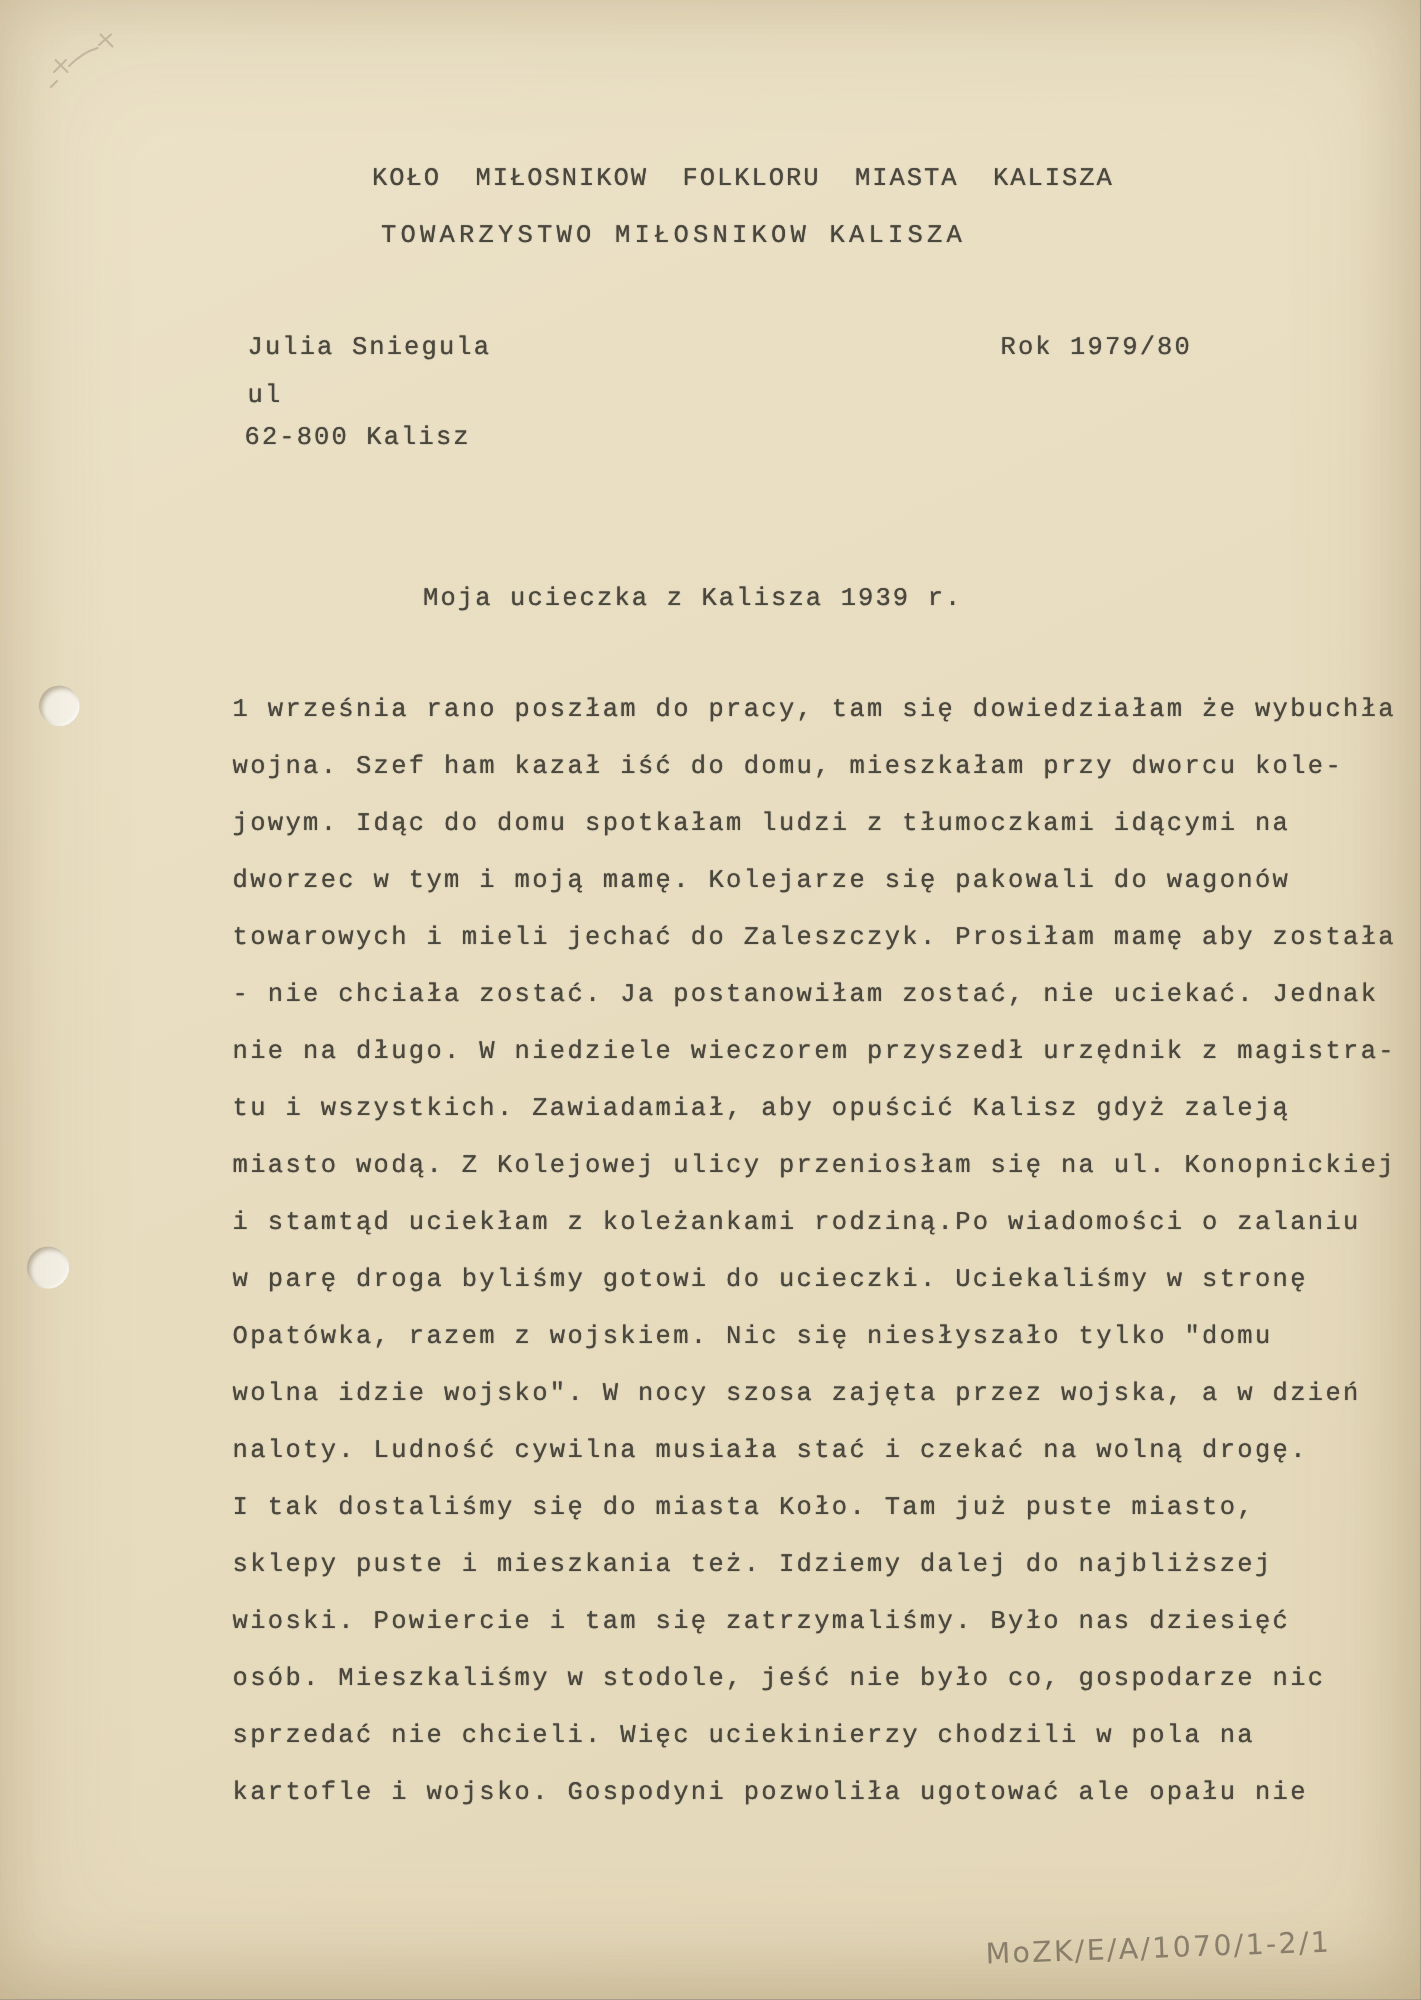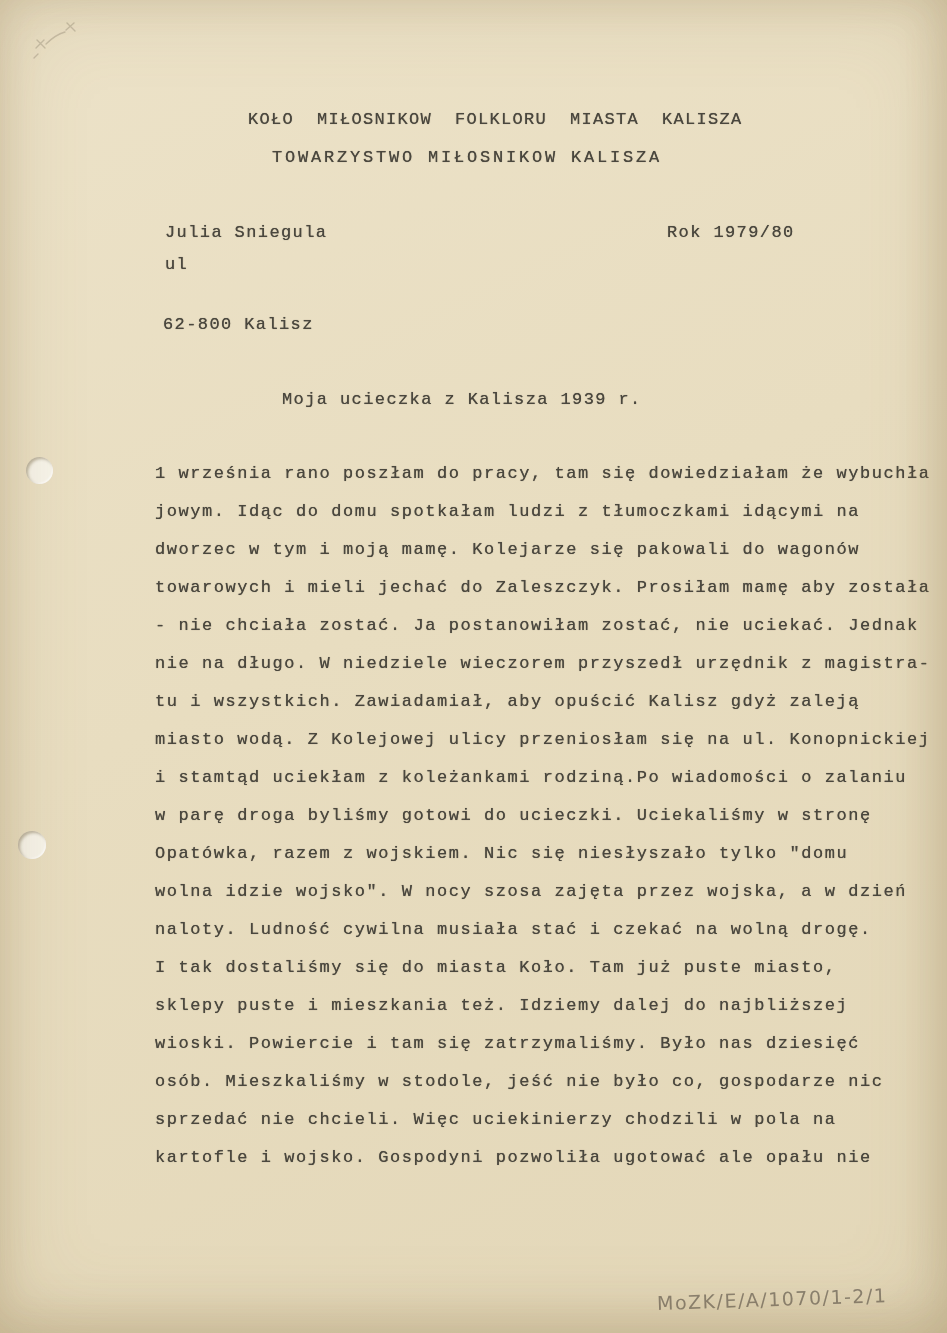--- a/index.html
+++ b/index.html
@@ -34,27 +34,27 @@
     color: #4a473e;
     text-shadow: 0 0 0.7px rgba(62, 58, 48, 0.85);
   }
   .header-1 {
     top: 111px;
     left: 248px;
     letter-spacing: 1.3px;
   }
   .header-2 {
     top: 149px;
-    left: 272px;
+    left: 254px;
     letter-spacing: 2.8px;
     text-align: center;
   }
   .author-name { top: 224px; left: 165px; }
   .author-addr1 { top: 256px; left: 165px; }
-  .author-addr2 { top: 284px; left: 163px; margin-top: 32px; }
+  .author-addr2 { top: 284px; left: 163px; }
   .year-label { top: 224px; left: 667px; }
   .doc-title { top: 391px; left: 282px; }
   .body-text {
     position: absolute;
     top: 455px;
     left: 155px;
     width: 790px;
   }
   .line {
     height: 38px;
@@ -113,20 +113,21 @@
 
   <div class="typewriter author-addr2">62-800 Kalisz</div>
 
   <div class="hole hole-top"></div>
   <div class="hole hole-bottom"></div>
 
   <div class="typewriter doc-title">Moja ucieczka z Kalisza 1939 r.</div>
 
   <div class="body-text">
     <div class="line">1 września rano poszłam do pracy, tam się dowiedziałam że wybuchła</div>
+    <div class="line">wojna. Szef ham kazał iść do domu, mieszkałam przy dworcu kole-</div>
     <div class="line">jowym. Idąc do domu spotkałam ludzi z tłumoczkami idącymi na</div>
     <div class="line">dworzec w tym i moją mamę. Kolejarze się pakowali do wagonów</div>
     <div class="line">towarowych i mieli jechać do Zaleszczyk. Prosiłam mamę aby została</div>
     <div class="line">- nie chciała zostać. Ja postanowiłam zostać, nie uciekać. Jednak</div>
     <div class="line">nie na długo. W niedziele wieczorem przyszedł urzędnik z magistra-</div>
     <div class="line">tu i wszystkich. Zawiadamiał, aby opuścić Kalisz gdyż zaleją</div>
     <div class="line">miasto wodą. Z Kolejowej ulicy przeniosłam się na ul. Konopnickiej</div>
     <div class="line">i stamtąd uciekłam z koleżankami rodziną.Po wiadomości o zalaniu</div>
     <div class="line">w parę droga byliśmy gotowi do ucieczki. Uciekaliśmy w stronę</div>
     <div class="line">Opatówka, razem z wojskiem. Nic się niesłyszało tylko "domu</div>

